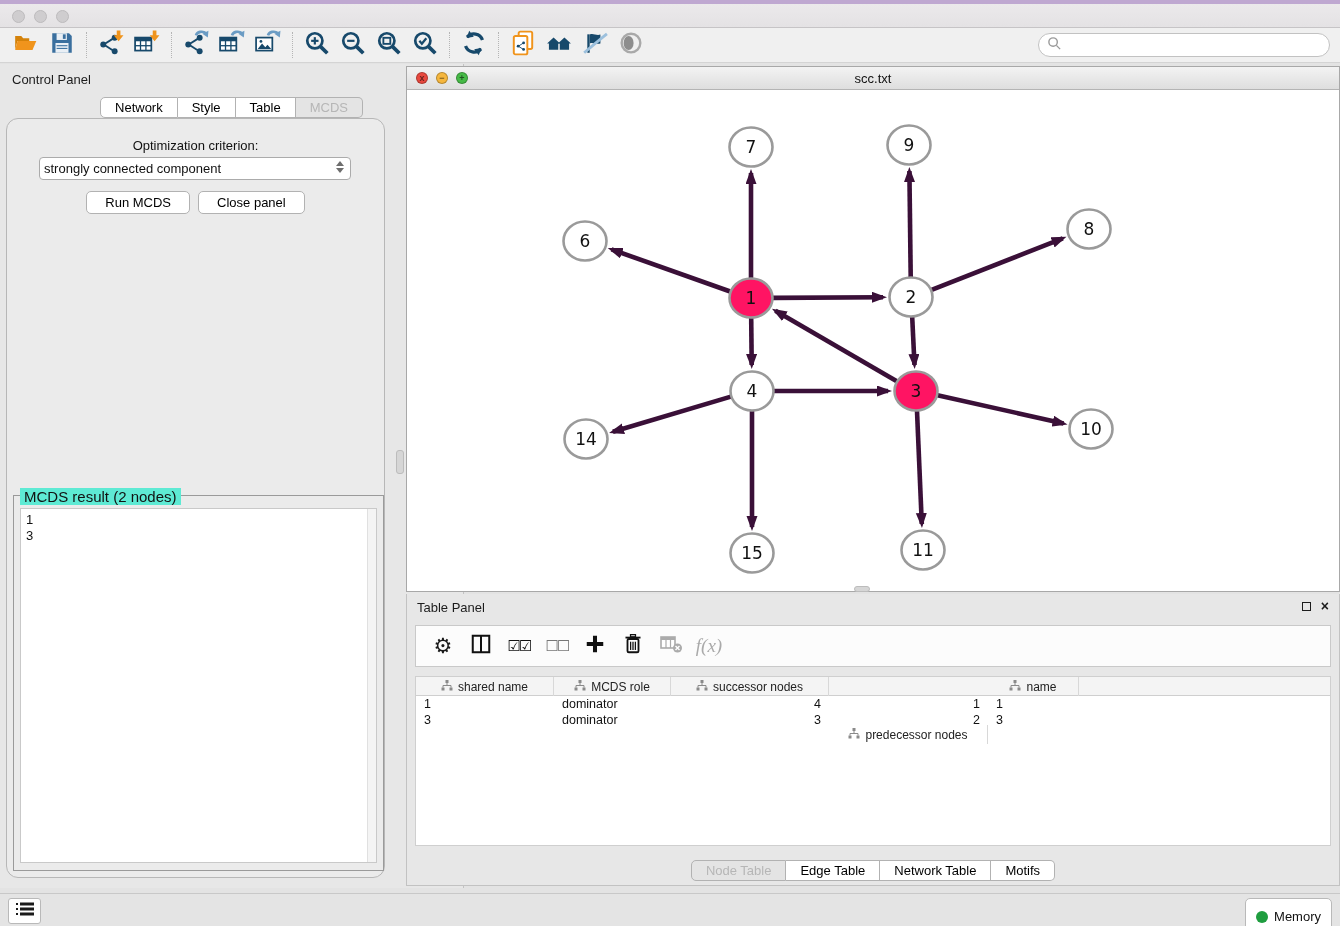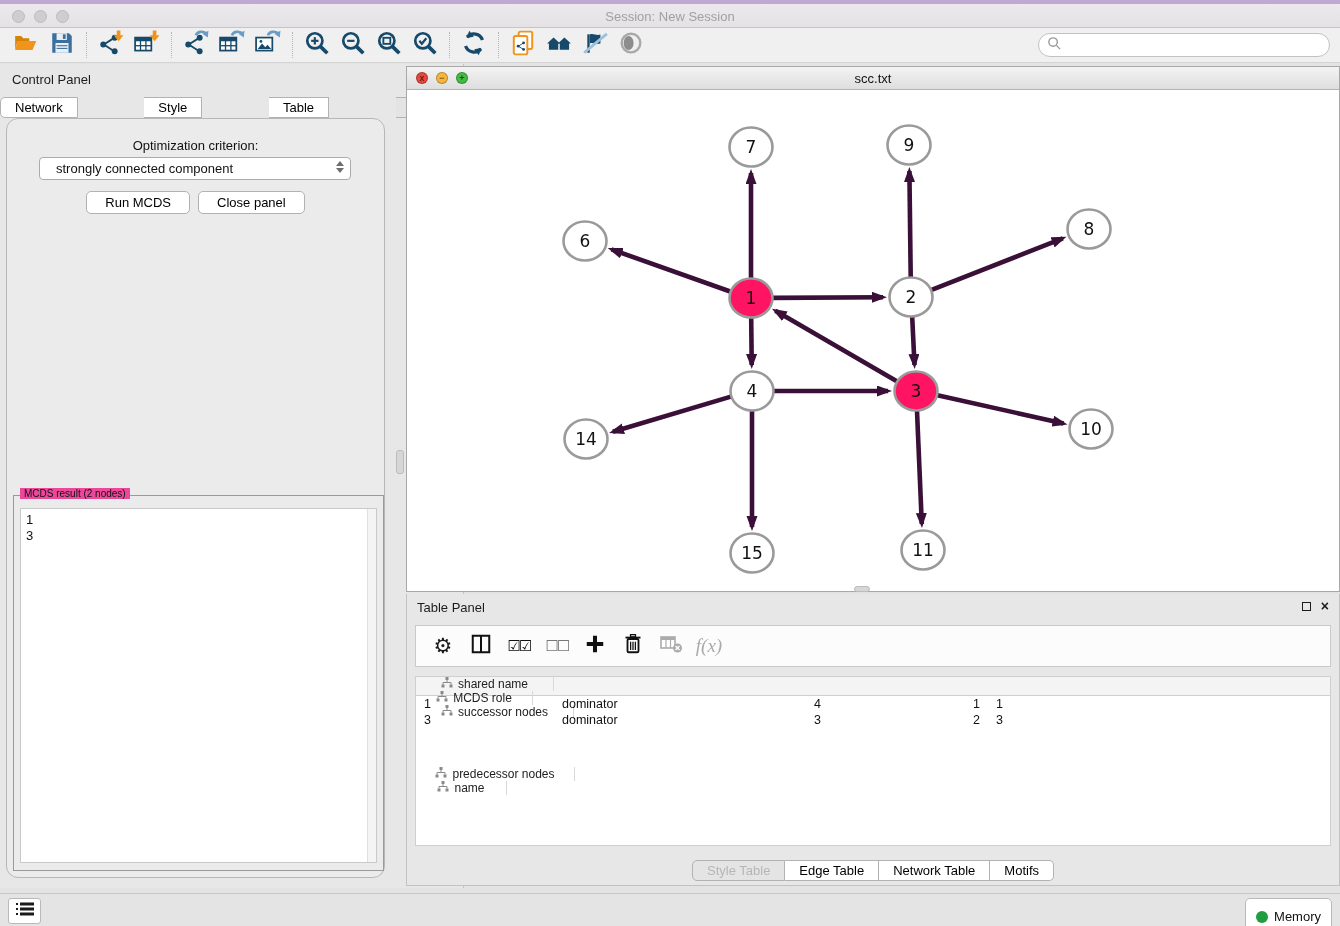--- a/index.html
+++ b/index.html
@@ -19,55 +19,55 @@
   .tb-sep { width:1px; height:26px; border-left:1px dotted #b5b5b5; margin:0 6px; }
   .search-wrap { position:absolute; right:10px; top:5px; width:292px; height:24px; background:#fff; border:1px solid #c2c2c2; border-radius:12px; display:flex; align-items:center; padding-left:8px; }
   .search-wrap input { border:none; outline:none; flex:1; font-size:13px; background:transparent; font-family:inherit; }
 
   
   .control-panel { position:absolute; left:0; top:64px; width:464px; height:824px; background:#e7e7e7; border-right:1px solid #c2c2c2; }
   .panel-header { position:relative; height:30px; }
   .panel-title { position:absolute; left:12px; top:8px; font-size:13px; color:#1c1c1c; }
   .float-box { position:absolute; width:9px; height:9px; border:1.5px solid #1c1c1c; top:10px; }
   .close-x { position:absolute; top:6px; font-size:14px; font-weight:bold; color:#1c1c1c; }
-  .cp-tabs { position:absolute; left:0; right:0; top:33px; display:flex; justify-content:space-between; }
+  .cp-tabs { position:absolute; left:0; right:0; top:33px; display:flex; justify-content:center; }
   .seg-tab { font-size:13px; padding:2px 14px; height:21px; background:#fff; border:1px solid #b2b2b2; border-left:none; color:#000; display:flex; align-items:center; }
   .seg-tab:first-child { border-left:1px solid #b2b2b2; border-radius:5px 0 0 5px; }
   .seg-tab:last-child { border-radius:0 5px 5px 0; }
   .seg-tab.sel { background:#e4e4e4; color:#b6b6b6; }
   .cp-body { position:absolute; left:6px; top:54px; width:379px; height:760px; background:#ebebeb; border:1px solid #b7b7b7; border-radius:12px; }
   .opt-label { position:absolute; left:0; right:0; top:19px; text-align:center; font-size:13px; color:#111; }
-  .select-box { position:absolute; left:32px; top:38px; width:312px; height:23px; background:#fff; border:1px solid #ababab; border-radius:4px; font-size:13px; display:flex; align-items:center; padding-left:16px; color:#111; }
+  .select-box { position:absolute; left:32px; top:38px; width:312px; height:23px; background:#fff; border:1px solid #ababab; border-radius:4px; font-size:13px; display:flex; align-items:center; padding-left:4px; color:#111; }
   .spinner { position:absolute; right:6px; top:3px; display:flex; flex-direction:column; gap:2px; }
   .spin-up { width:0; height:0; border-left:4px solid transparent; border-right:4px solid transparent; border-bottom:5px solid #6e6e6e; }
   .spin-dn { width:0; height:0; border-left:4px solid transparent; border-right:4px solid transparent; border-top:5px solid #6e6e6e; }
   .btn-row { position:absolute; left:0; right:0; top:72px; display:flex; justify-content:center; gap:8px; }
   .aq-btn { height:23px; background:#fff; border:1px solid #b2b2b2; border-radius:5px; font-size:13px; padding:0 18px; color:#000; font-family:inherit; }
   .result-group { position:absolute; left:6px; top:376px; width:371px; height:376px; border:1px solid #9a9a9a; }
-  .result-label { position:absolute; top:-8px; left:6px; background:#ec4899; padding:0 4px; font-size:10px; color:#111; }
+  .result-label { position:absolute; top:-8px; left:6px; background:#5eead4; padding:0 4px; font-size:15px; color:#111; }
   .result-text { position:absolute; left:6px; right:6px; top:12px; bottom:7px; background:#fff; border:1px solid #c9c9c9; font-size:13px; line-height:16px; padding:3px 5px; color:#111; }
   .result-scroll { position:absolute; right:0; top:0; bottom:0; width:9px; background:#f4f4f4; border-left:1px solid #e0e0e0; }
 
   
   .network-panel { position:absolute; left:406px; top:66px; width:934px; height:526px; border:1px solid #a8a8a8; background:#fff; }
   .net-titlebar { position:absolute; left:0; top:0; right:0; height:23px; background:linear-gradient(#f3f3f3,#dedede); border-bottom:1px solid #b4b4b4; }
   .mac-dot { position:absolute; top:5px; width:12px; height:12px; border-radius:50%; font-size:9px; font-weight:bold; color:rgba(0,0,0,.55); display:flex; align-items:center; justify-content:center; line-height:1; }
   .net-title { position:absolute; left:0; right:0; top:4px; text-align:center; font-size:13px; color:#111; }
   .net-canvas { position:absolute; left:0; top:23px; width:932px; height:501px; background:#fff; }
 
   
   .v-handle { position:absolute; left:396px; top:450px; width:8px; height:24px; background:#d6d6d6; border:1px solid #bcbcbc; border-radius:3px; }
   .h-handle { position:absolute; left:854px; top:586px; width:16px; height:6px; background:#d6d6d6; border:1px solid #bcbcbc; border-radius:3px; }
 
   
   .table-panel { position:absolute; left:406px; top:594px; width:934px; height:292px; background:#e7e7e7; border:1px solid #c2c2c2; border-top:none; }
   .tp-toolbar { position:absolute; left:8px; top:31px; width:916px; height:42px; background:#fcfcfc; border:1px solid #c9c9c9; display:flex; align-items:center; gap:4px; padding-left:10px; }
   .tp-btn { width:34px; height:34px; display:flex; align-items:center; justify-content:center; }
   .tbl-wrap { position:absolute; left:8px; top:82px; width:916px; height:170px; background:#fff; border:1px solid #cfcfcf; overflow:hidden; }
-  .tbl-header { display:flex; height:19px; background:#f4f4f4; border-bottom:1px solid #cfcfcf;flex-direction:column; }
+  .tbl-header { display:flex; height:19px; background:#f4f4f4; border-bottom:1px solid #cfcfcf; }
   .th-cell { display:flex; align-items:center; justify-content:center; gap:5px; font-size:12px; color:#222; border-right:1px solid #d8d8d8; height:19px; }
   .tbl-row { display:flex; height:16px; }
   .td-cell { font-size:12.5px; color:#111; padding:0 8px; line-height:16px; white-space:nowrap; overflow:hidden; }
   .tp-tabs { position:absolute; left:0; right:0; top:266px; display:flex; justify-content:center; }
 
   
   .status-bar { position:absolute; left:0; top:893px; width:1340px; height:33px; background:#e4e4e4; border-top:1px solid #c8c8c8; }
   .list-btn { position:absolute; left:8px; top:4px; width:33px; height:26px; background:#fff; border:1px solid #b9b9b9; border-radius:3px; display:flex; align-items:center; justify-content:center; }
   .memory-btn { position:absolute; right:8px; top:4px; height:37px; background:#fff; border:1px solid #b9b9b9; border-radius:5px; display:flex; align-items:center; gap:6px; padding:0 10px; font-size:13px; color:#111; }
   .mem-dot { width:12px; height:12px; border-radius:50%; }
@@ -77,21 +77,20 @@
 <body>
 
 <div class="screen">
 
   <div class="top-strip"></div>
 
   <div class="titlebar">
     <span class="traffic" style="left:12px"></span>
     <span class="traffic" style="left:34px"></span>
     <span class="traffic" style="left:56px"></span>
-    <div class="win-title">Session: New Session</div>
   </div>
 
   <div class="main-toolbar" id="main-toolbar">
     <div class="tb-btn">
         <span><svg width="26" height="26" viewBox="0 0 24 24">
             <path d="M2 5.5h5.6l1.8 2.2H15v2.4H4.1L2 18.5z" fill="#d4820a"></path>
             <path d="M4.1 10.1h17.4L18 18.5H2z" fill="#f0941c"></path>
           </svg></span>
       </div>
       <div class="tb-btn">
@@ -499,21 +498,21 @@
           <div class="tbl-row">
             <div class="td-cell" style="width: 138px; text-align: left;">3</div>
             <div class="td-cell" style="width: 117px; text-align: left;">dominator</div>
             <div class="td-cell" style="width: 158px; text-align: right;">3</div>
             <div class="td-cell" style="width: 159px; text-align: right;">2</div>
             <div class="td-cell" style="width: 91px; text-align: left;">3</div>
           </div>
         </div>
     </div>
     <div class="tp-tabs" id="tp-tabs">
-        <div class="seg-tab sel">Style Table</div>
+        <div class="seg-tab sel">Node Table</div>
         <div class="seg-tab">Edge Table</div>
         <div class="seg-tab">Network Table</div>
         <div class="seg-tab">Motifs</div>
       </div>
   </div>
 
   <div class="status-bar">
     <div class="list-btn">
       <span>
         <svg width="18" height="14" viewBox="0 0 18 14">

